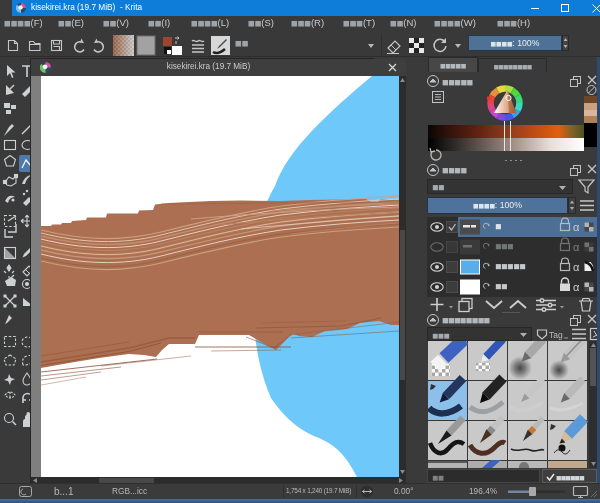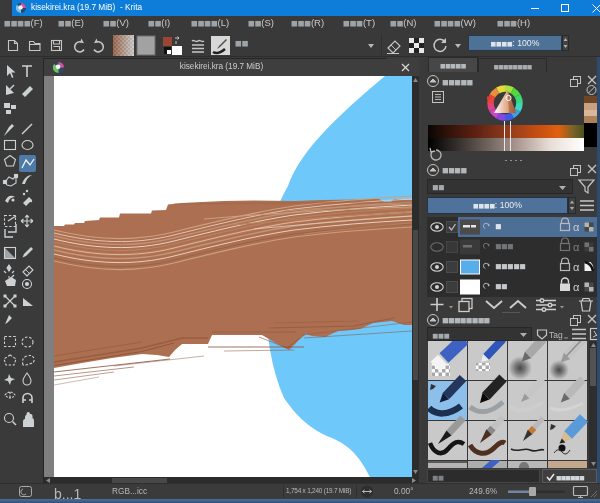--- a/index.html
+++ b/index.html
@@ -178,21 +178,21 @@
 <path d="M27,316 c3,4 4,6 4,8 a4,4 0 1 1 -8,0 c0,-2 1,-4 4,-8 z"></path>
 <path d="M5,338 q5,-6 10,0 q-5,6 -10,0 z M10,335 v6" stroke-dasharray="2 1.4"></path>
 <path d="M23,346 v-5 a4.5,4.5 0 0 1 9,0 v5 M23,343 h3 M29,343 h3" stroke-width="1.6"></path>
 <circle cx="9" cy="361" r="4.5"></circle>
           <path d="M12.5,364.5 l3.5,3.5" stroke-width="1.5"></path>
 <path d="M23,370 v-5 q0,-3 2,-3 l0,-2 q0,-2 1.5,-2 l0,-1 q0,-2 1.7,-2 q1.8,0 1.8,2 l1,0 q1.5,0 1.5,2 l0,2 q1.5,0.5 1.5,3 v6 z" fill="#ccd1d4" stroke="none"></path>
 </g>
       </svg>
 </div>
 
-<div class="ab" style="left:43px;top:58px;width:344px;height:426px;background:#3e3e3e;border:1px solid #262626">
+<div class="ab" style="left:30px;top:58px;width:344px;height:426px;background:#3e3e3e;border:1px solid #262626">
 <div class="ab" style="left:0;top:0;width:375px;height:17px;background:#3e3e3e">
 <svg class="ab" style="left:9px;top:3px" width="11" height="11" viewBox="0 0 10 10">
           <circle cx="5" cy="5" r="5" fill="#274a66"></circle>
           <path d="M5,0 A5,5 0 0 1 10,5 L5,5 Z" fill="#d94f9e"></path>
           <path d="M1,1.8 A5,5 0 0 0 5,10 L5,5 Z" fill="#6fbf63"></path>
           <circle cx="4.6" cy="4.4" r="2.2" fill="#f3f3f3"></circle>
         </svg>
 <div class="ab tx" style="left:-10px;top:4px;width:375px;text-align:center;font-size:8.2px;color:#cdcdcd">kisekirei.kra (19.7 MiB)</div>
 <svg class="ab" style="left:357px;top:4px" width="9" height="9" viewBox="0 0 9 9">
           <path d="M1,1 L8,8 M8,1 L1,8" stroke="#d6d6d6" stroke-width="1.3"></path>
@@ -630,19 +630,19 @@
         <rect x="356" y="1" width="1" height="13" fill="#2f2f2f"></rect>
 <circle cx="367" cy="7.5" r="6" fill="#2e2e2e"></circle>
         <path d="M362.5,7.5 h9 m-9,0 l2,-1.6 m-2,1.6 l2,1.6 m7,-1.6 l-2,-1.6 m2,1.6 l-2,1.6" stroke="#b9b9b9" fill="none"></path>
 <rect x="508" y="6.5" width="24" height="2.5" fill="#6f87a0"></rect>
         <rect x="532" y="6.5" width="33" height="2.5" fill="#2e2e2e"></rect>
 <rect x="529" y="3" width="7" height="9" rx="1" fill="#a8a8a8"></rect>
 <rect x="573.5" y="2.5" width="14" height="9" rx="1" fill="none" stroke="#b9b9b9" stroke-width="1.2"></rect>
         <path d="M578,13.5 h5 m-2.5,-2 v2" stroke="#b9b9b9"></path>
 <path d="M591,13 l6,-6 M594,13 l3,-3" stroke="#6e6e6e"></path>
 </svg>
-<div class="ab tx" style="left:54px;top:3px;font-size:14px;color:#b9b9b9">b...1</div>
+<div class="ab tx" style="left:54px;top:3px;font-size:10px;color:#b9b9b9">b...1</div>
 <div class="ab tx" style="left:112px;top:3px;font-size:8.3px;color:#b9b9b9">RGB...icc</div>
 <div class="ab tx" style="left:286px;top:4px;font-size:6.4px;letter-spacing:-0.2px;color:#b9b9b9">1,754 x 1,240 (19.7 MiB)</div>
 <div class="ab tx" style="left:394px;top:3px;font-size:8.3px;color:#b9b9b9">0.00°</div>
-<div class="ab tx" style="left:469px;top:3px;font-size:8.3px;color:#b9b9b9">249.6%</div>
+<div class="ab tx" style="left:469px;top:3px;font-size:8.3px;color:#b9b9b9">196.4%</div>
 </div>
 </div>
 
 </body></html>

